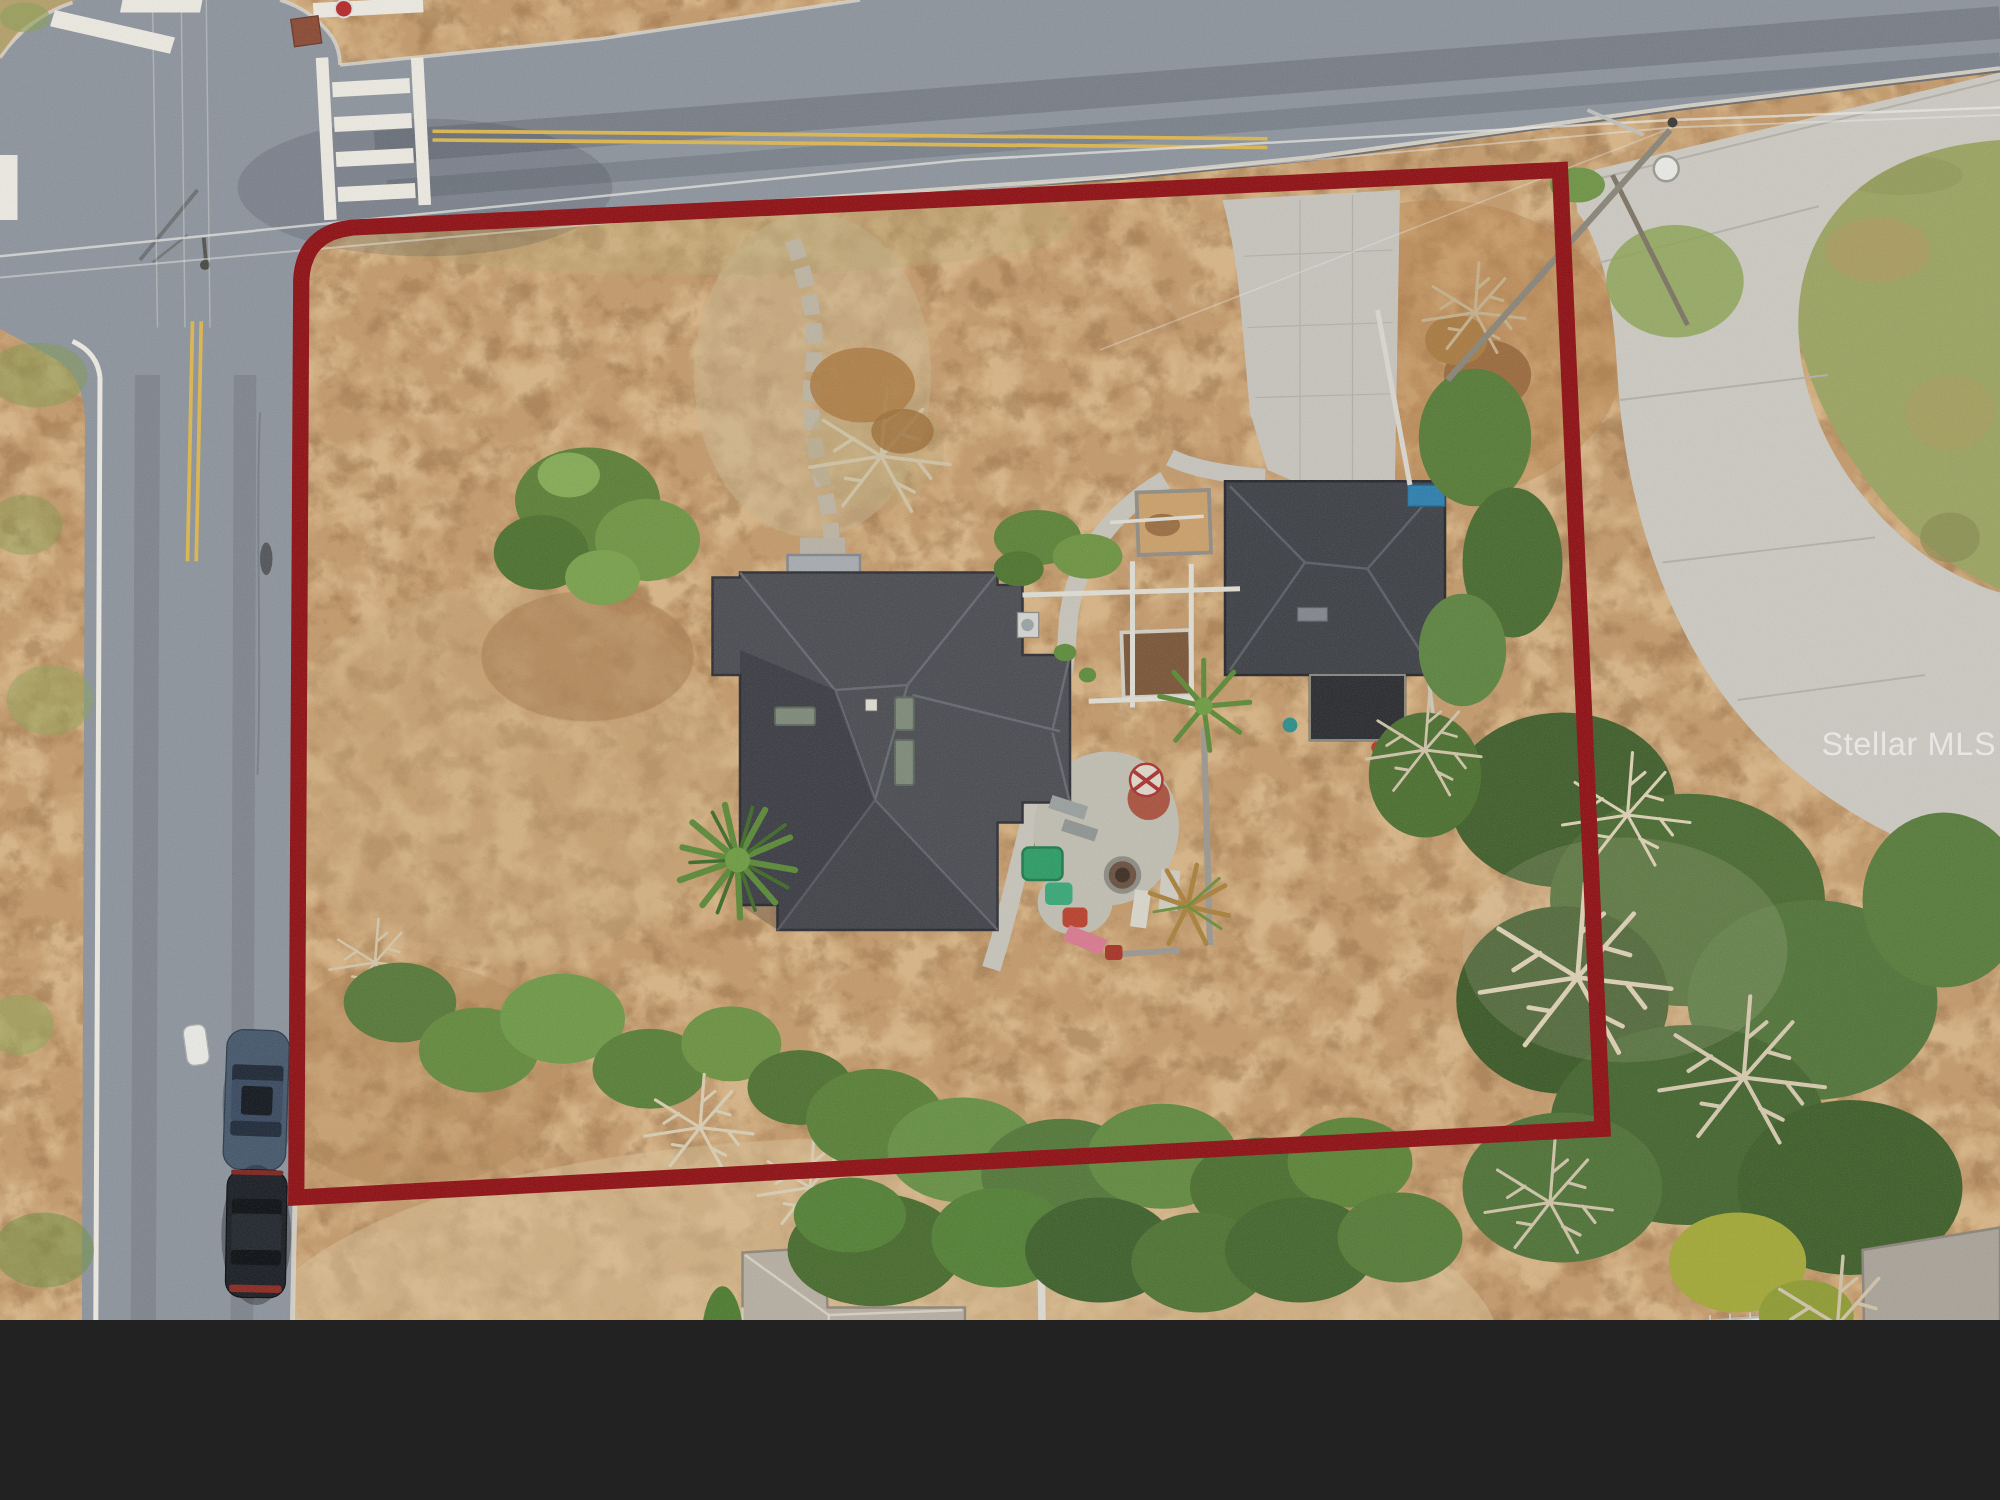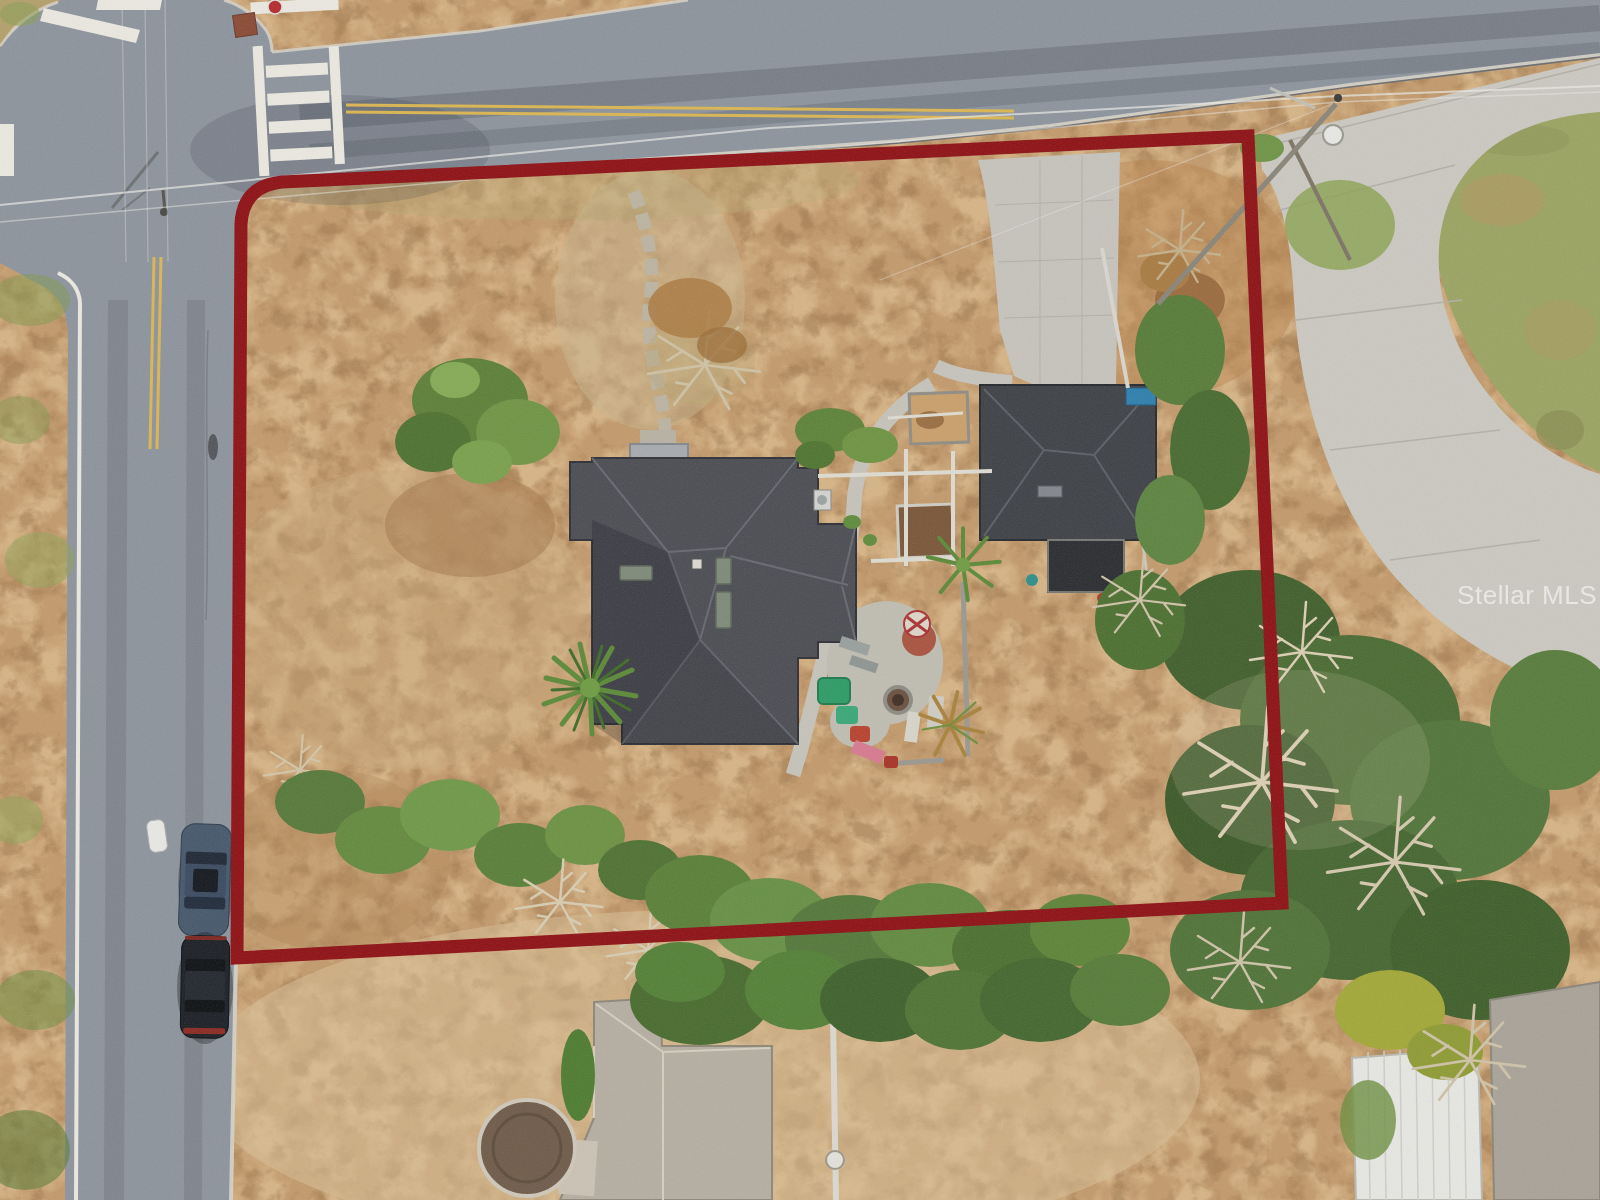--- a/index.html
+++ b/index.html
@@ -1,16 +1,16 @@
 <!DOCTYPE html>
 <html><head>
 <meta charset="utf-8">
 <style>
   html,body{margin:0;padding:0;background:#222;}
-  #stage{position:relative;width:1600px;height:1200px;overflow:hidden;}
+  #stage{position:relative;width:1600px;height:1056px;overflow:hidden;}
   svg{display:block}
   svg text{font-family:"Liberation Sans", sans-serif;}
 </style>
 </head>
 <body>
 
 <div id="stage">
 <svg width="1600" height="1200" viewBox="0 0 1600 1200">
 <defs>
   <filter id="grain" x="0" y="0" width="100%" height="100%">

